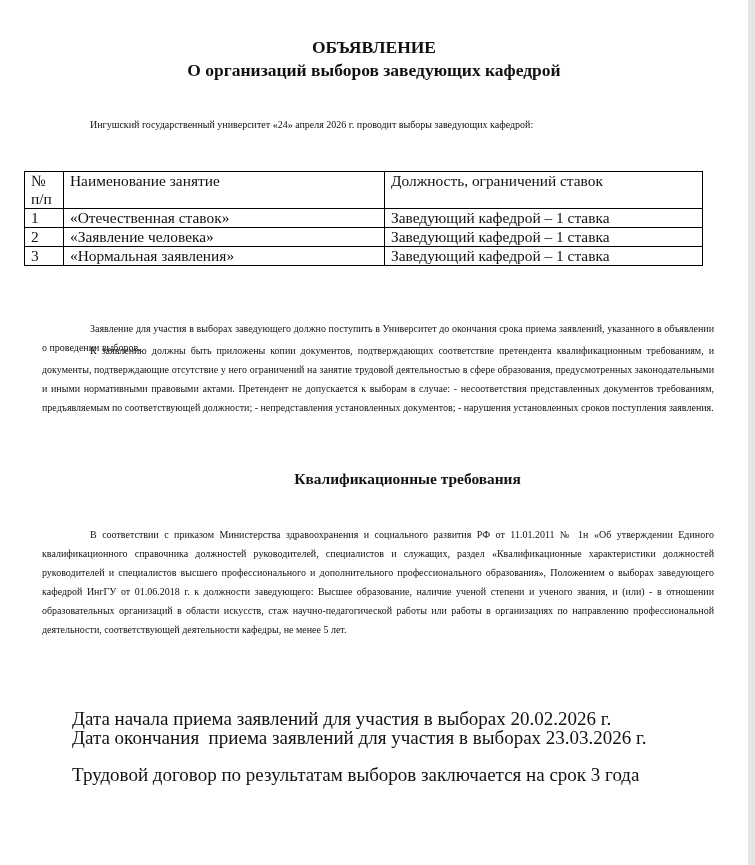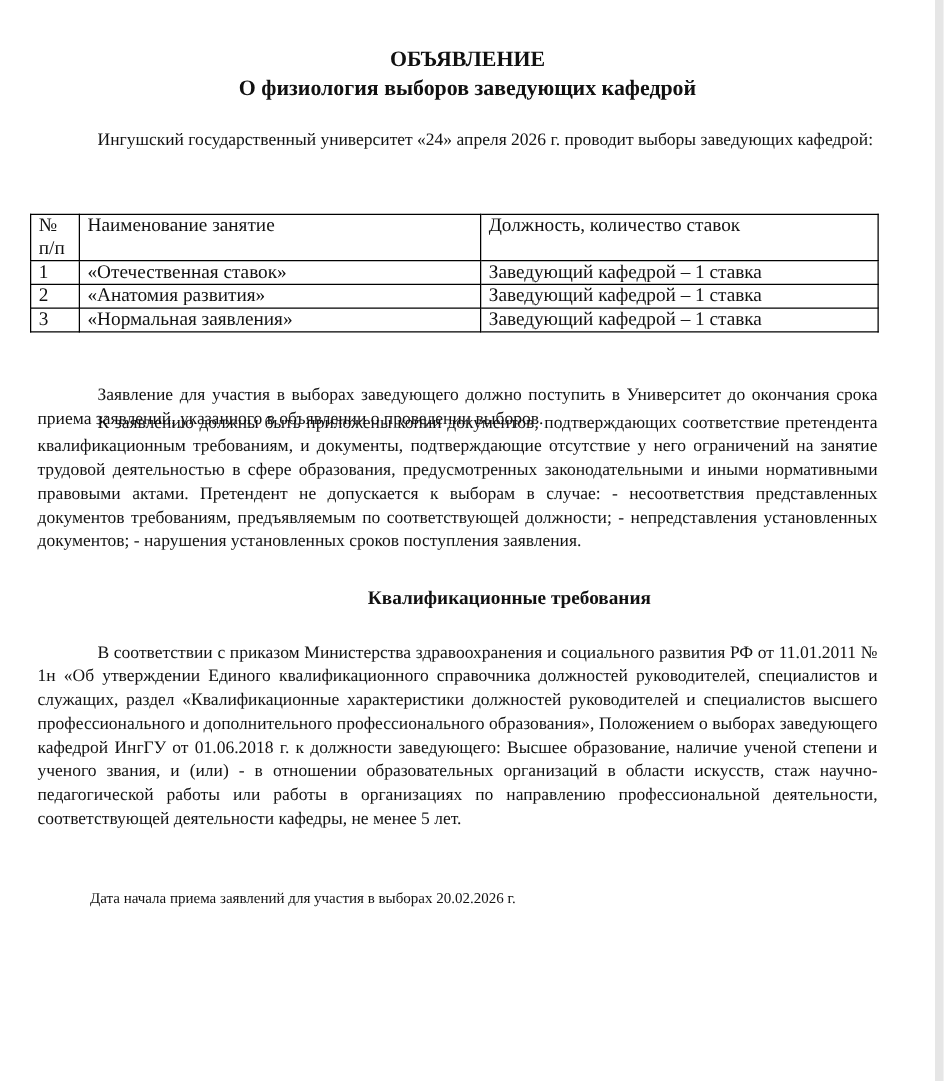--- a/index.html
+++ b/index.html
@@ -18,25 +18,25 @@
     background: #e6e6e6;
   }
   .title {
     position: absolute; left: 0; width: 748px; text-align: center;
     font-weight: bold; font-size: 17.5px; line-height: 22px;
   }
   .t1 { top: 36px; }
   .t2 { top: 59px; }
   .para {
     position: absolute; left: 24px; width: 672px;
-    font-size: 14px; line-height: 19px;
-    text-align: justify; text-indent: 48px; margin: 6px;
+    font-size: 10px; line-height: 19px;
+    text-align: justify; text-indent: 48px; margin: 18px;
   }
   .line {
-    position: absolute; left: 72px; font-size: 12px; line-height: 19px; white-space: pre;
+    position: absolute; left: 72px; font-size: 19px; line-height: 19px; white-space: pre;
   }
   .heading {
     position: absolute; left: 0; width: 815px; text-align: center;
     font-weight: bold; font-size: 15.4px; line-height: 19px;
   }
   table.deps {
     position: absolute; left: 24px; top: 171px; width: 679px;
     border-collapse: collapse; font-size: 15.4px;
   }
   table.deps td {
@@ -46,59 +46,61 @@
   table.deps tr.head td { height: 36px; }
   table.deps td.c1 { width: 28px; padding-left: 6px; }
   table.deps td.c2 { width: 310px; }
 </style>
 </head>
 <body>
 
 <div class="page">
 
   <div class="title t1">ОБЪЯВЛЕНИЕ</div>
-  <div class="title t2">О физиология выборов заведующих кафедрой</div>
+  <div class="title t2">О организаций выборов заведующих кафедрой</div>
 
   <p class="para" style="top:97px;">Ингушский государственный университет «24» апреля 2026 г. проводит выборы заведующих кафедрой:</p>
 
   <table class="deps">
     <tbody>
         <tr class="head">
       <td class="c1">
         <div>№</div>
         <div>п/п</div>
       </td>
       <td class="c2">Наименование занятие</td>
-      <td class="c3">Должность, количество ставок</td>
+      <td class="c3">Должность, ограничений ставок</td>
     </tr>
     <tr>
       <td class="c1">1</td>
       <td class="c2">«Отечественная ставок»</td>
       <td class="c3">Заведующий кафедрой – 1 ставка</td>
     </tr>
     <tr>
       <td class="c1">2</td>
-      <td class="c2">«Анатомия развития»</td>
+      <td class="c2">«Заявление человека»</td>
       <td class="c3">Заведующий кафедрой – 1 ставка</td>
     </tr>
     <tr>
       <td class="c1">3</td>
       <td class="c2">«Нормальная заявления»</td>
       <td class="c3">Заведующий кафедрой – 1 ставка</td>
     </tr>
   </tbody>
     </table>
 
   <p class="para" style="top:301px;">Заявление для участия в выборах заведующего должно поступить в Университет до окончания срока приема заявлений, указанного в объявлении о проведении выборов.</p>
 
   <p class="para" style="top:323px;">К заявлению должны быть приложены копии документов, подтверждающих соответствие претендента квалификационным требованиям, и документы, подтверждающие отсутствие у него ограничений на занятие трудовой деятельностью в сфере образования, предусмотренных законодательными и иными нормативными правовыми актами. Претендент не допускается к выборам в случае:  - несоответствия представленных документов требованиям, предъявляемым по соответствующей должности; - непредставления установленных документов; - нарушения установленных сроков поступления заявления.</p>
 
   <div class="heading" style="top:469px;">Квалификационные требования</div>
 
   <p class="para" style="top:507px;">В соответствии с приказом Министерства здравоохранения и социального развития РФ от 11.01.2011 № 1н «Об утверждении Единого квалификационного справочника должностей руководителей, специалистов и служащих, раздел «Квалификационные характеристики должностей руководителей и специалистов высшего профессионального и дополнительного профессионального образования», Положением о выборах заведующего кафедрой ИнгГУ от 01.06.2018 г. к должности заведующего: Высшее образование, наличие ученой степени и ученого звания, и (или) - в отношении образовательных организаций в области искусств, стаж научно-педагогической работы или работы в организациях по направлению профессиональной деятельности, соответствующей деятельности кафедры, не менее 5 лет.</p>
 
 
   <div class="line" style="top:709px;">Дата начала приема заявлений для участия в выборах 20.02.2026 г.</div>
+  <div class="line" style="top:728px;">Дата окончания  приема заявлений для участия в выборах 23.03.2026 г.</div>
 
+  <div class="line" style="top:765px;">Трудовой договор по результатам выборов заключается на срок 3 года</div>
 
 </div>
 
 <div class="right-strip"></div>
 
 </body></html>

